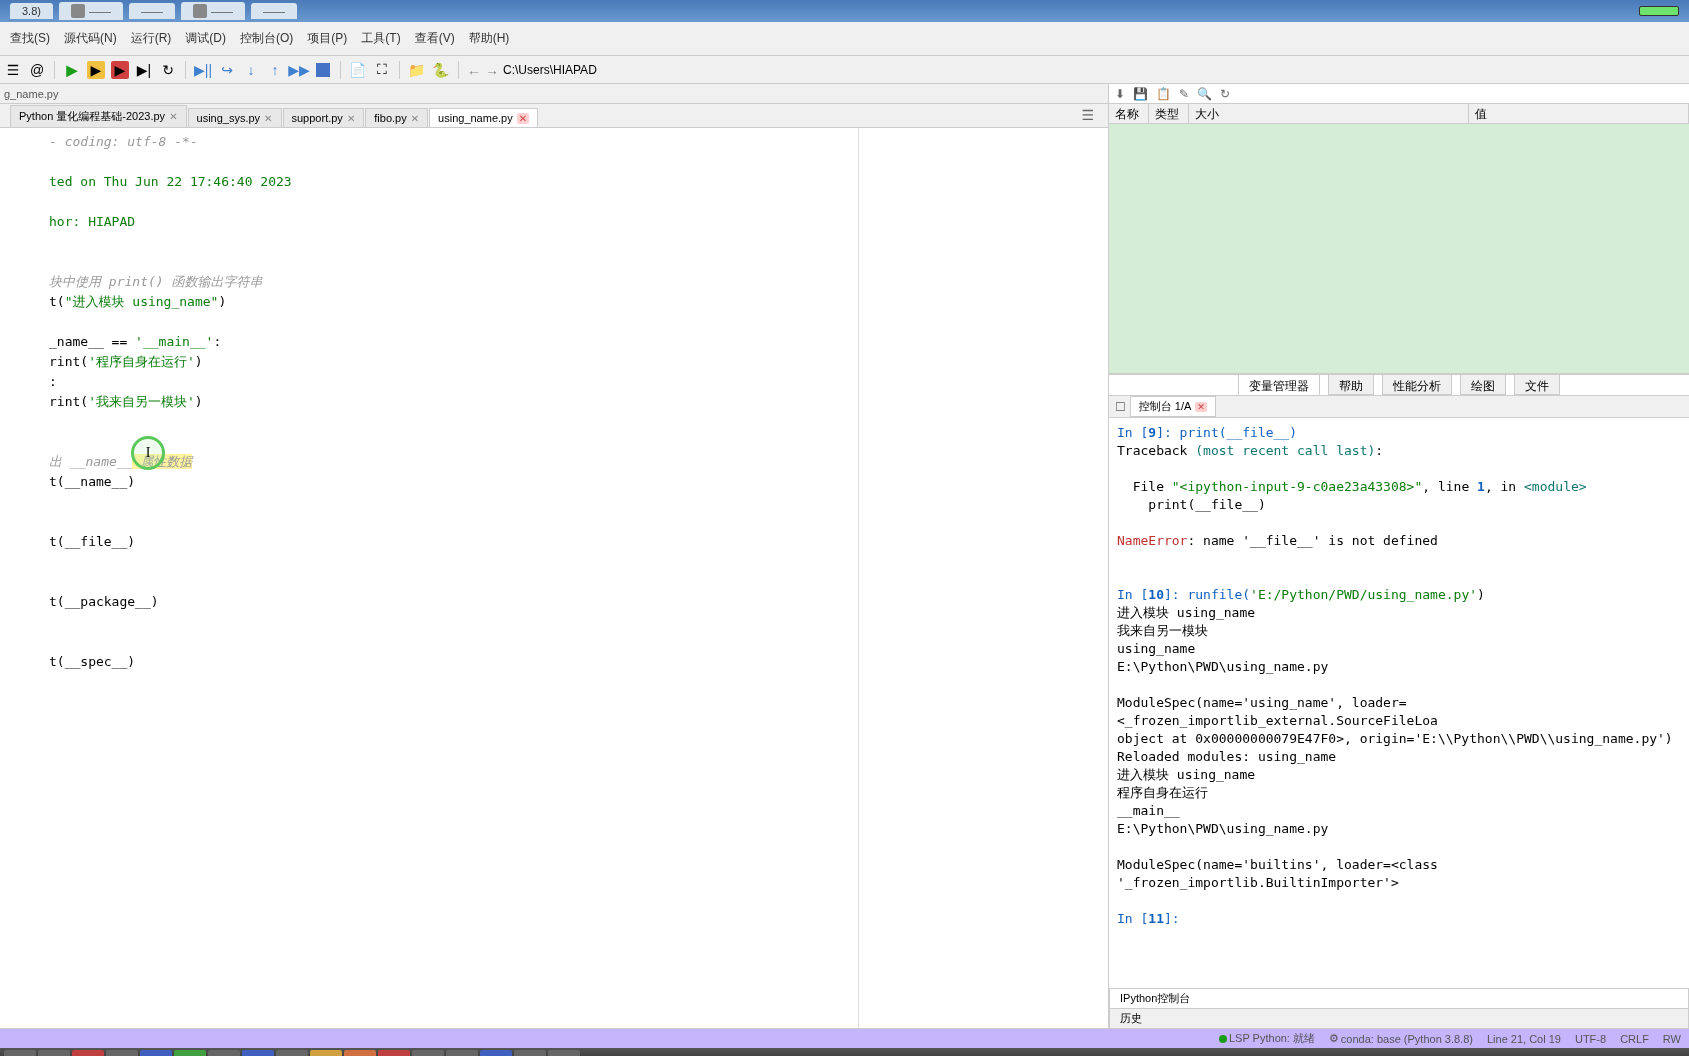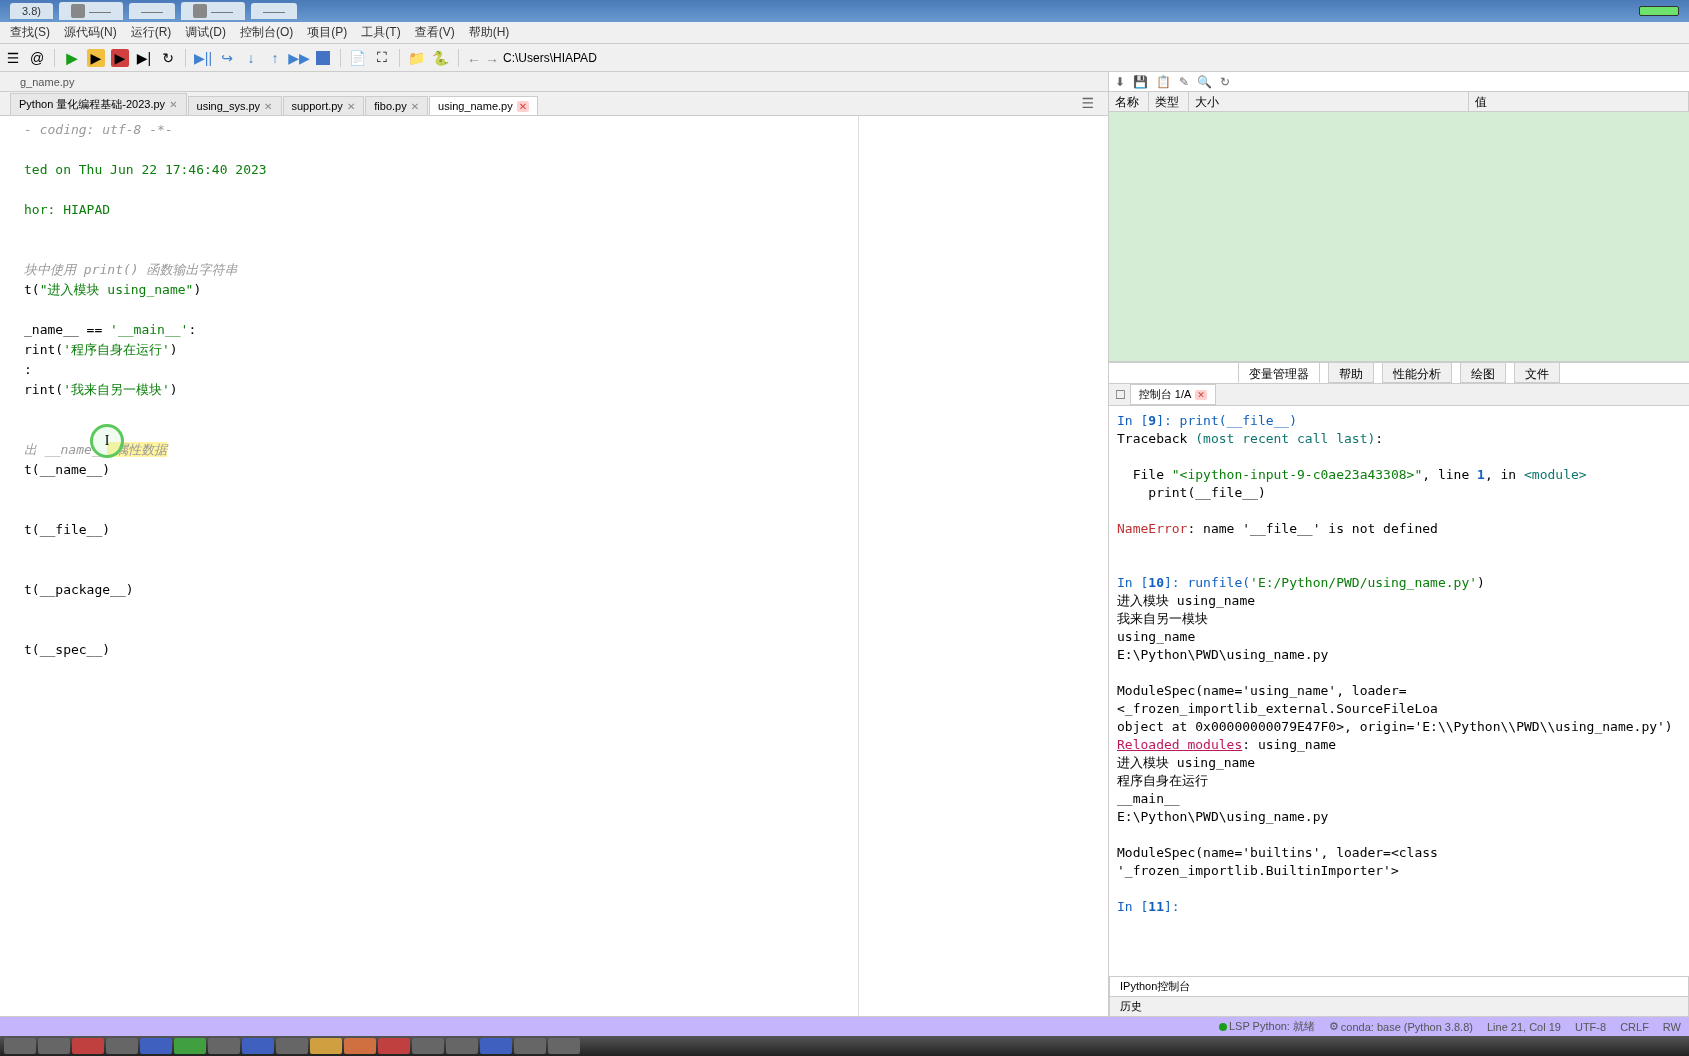--- a/index.html
+++ b/index.html
@@ -6,50 +6,50 @@
 body { font-family: "Microsoft YaHei", Arial, sans-serif; font-size: 12px; background: #f0f0f0; overflow: hidden; width: 1689px; height: 1056px; }
 
 
 .top-tabs { height: 22px; background: linear-gradient(#4a7ab8, #6a9ad0); display: flex; align-items: center; padding: 0 10px; gap: 6px; }
 .top-tab { background: #d8e4f0; border-radius: 3px 3px 0 0; padding: 2px 12px; font-size: 11px; color: #555; display: flex; align-items: center; gap: 4px; }
 .top-tab.first { color: #333; }
 .top-tab-icon { width: 14px; height: 14px; background: #888; border-radius: 2px; }
 .battery-ind { margin-left: auto; width: 40px; height: 10px; background: #6de26d; border: 1px solid #333; border-radius: 2px; }
 
 
-.menu-bar { height: 22px; background: #f0f0f0; border-bottom: 1px solid #ccc; display: flex; align-items: center; padding: 0 4px; gap: 2px; }
+.menu-bar { height: 34px; background: #f0f0f0; border-bottom: 1px solid #ccc; display: flex; align-items: center; padding: 0 4px; gap: 2px; }
 .menu-item { padding: 2px 6px; font-size: 12px; color: #333; cursor: pointer; }
 
 
 .toolbar { height: 28px; background: #f0f0f0; border-bottom: 1px solid #ccc; display: flex; align-items: center; padding: 0 4px; gap: 6px; }
 .tb-icon { width: 18px; height: 18px; display: inline-flex; align-items: center; justify-content: center; cursor: pointer; font-size: 14px; }
 .tb-sep { width: 1px; height: 18px; background: #ccc; margin: 0 2px; }
 .tb-play { color: #1a9e1a; font-weight: bold; }
 .tb-yellow { background: #f2c040; border-radius: 2px; }
 .tb-red { background: #d04040; border-radius: 2px; }
 .tb-blue { color: #4080d0; }
 .tb-stop { background: #4472c4; width: 14px; height: 14px; }
 .tb-path { flex: 1; display: flex; align-items: center; gap: 4px; }
 .tb-path input { border: none; background: transparent; font-size: 12px; width: 400px; outline: none; }
 .tb-arrow { color: #888; font-size: 14px; }
 
 
 .main-area { display: flex; height: calc(100% - 22px - 22px - 28px - 20px - 20px); }
 
 
 .editor-panel { flex: 1; display: flex; flex-direction: column; border-right: 1px solid #ccc; background: #fff; min-width: 0; position: relative; }
-.file-path-bar { height: 20px; background: #f0f0f0; border-bottom: 1px solid #ccc; display: flex; align-items: center; padding: 0 20px; font-size: 11px; color: #555; }
+.file-path-bar { height: 20px; background: #f0f0f0; border-bottom: 1px solid #ccc; display: flex; align-items: center; padding: 0 4px; font-size: 11px; color: #555; }
 .editor-tabs { height: 24px; background: #f0f0f0; display: flex; align-items: flex-end; padding: 0 10px; gap: 1px; border-bottom: 1px solid #ccc; position: relative; }
 .ed-tab { padding: 3px 8px; font-size: 11px; background: #e8e8e8; border: 1px solid #ccc; border-bottom: none; display: flex; align-items: center; gap: 4px; cursor: pointer; }
 .ed-tab.active { background: #fff; }
 .ed-tab-close { font-size: 10px; color: #888; }
 .ed-tab-close.modified { color: #d04040; background: #ffd0d0; border-radius: 2px; padding: 0 2px; }
 .ed-menu-icon { margin-left: auto; padding: 4px; font-size: 14px; color: #666; }
 .editor-content { flex: 1; overflow: hidden; position: relative; display: flex; }
-.code-area { flex: 1; font-family: Consolas, monospace; font-size: 13px; line-height: 20px; padding: 4px 24px; white-space: nowrap; overflow: hidden; position: relative; }
+.code-area { flex: 1; font-family: Consolas, monospace; font-size: 13px; line-height: 20px; padding: 4px 8px; white-space: nowrap; overflow: hidden; position: relative; margin-left: 41px; }
 .code-line { display: block; }
 .c-comment { color: #999; font-style: italic; }
 .c-string { color: #0a7d0a; }
 .c-ital { font-style: italic; }
 .hl-yellow { background: #fff3a0; }
 .hl-pink { background: #ffeaea; display: block; }
 .outline-pane { width: 250px; border-left: 1px solid #ddd; background: #fff; }
 .cursor-highlight { position: absolute; left: 90px; top: 308px; width: 34px; height: 34px; border: 3px solid #5ac85a; border-radius: 50%; display: flex; align-items: center; justify-content: center; font-family: serif; font-size: 14px; background: rgba(180,240,180,0.2); }
 
 
@@ -64,21 +64,21 @@
 .rt-tab.active { background: #fff; border-bottom: 1px solid #fff; }
 
 .console-area { flex: 1; display: flex; flex-direction: column; min-height: 0; }
 .console-tabs { height: 22px; display: flex; align-items: center; gap: 4px; padding: 0 6px; border-bottom: 1px solid #ccc; background: #f0f0f0; }
 .console-tab { padding: 2px 8px; font-size: 11px; background: #fff; border: 1px solid #ccc; display: flex; gap: 4px; align-items: center; }
 .console-tab-close { color: #d04040; background: #ffd0d0; border-radius: 2px; padding: 0 2px; font-size: 9px; }
 .console-body { flex: 1; font-family: Consolas, monospace; font-size: 13px; line-height: 18px; padding: 6px 8px; overflow: auto; white-space: pre-wrap; }
 .con-prompt { color: #1060c0; }
 .con-green { color: #0f766e; }
 .con-red { color: #c03030; }
-.con-darkred { color: #be185d; text-decoration: underline; }
+.con-darkred { color: #000000; }
 .con-num { color: #1060c0; font-weight: bold; }
 .con-greentxt { color: #0a7d0a; }
 .console-bottom-tabs { height: 20px; display: flex; justify-content: flex-end; border-top: 1px solid #ccc; flex-direction: column; }
 .cb-tab { padding: 2px 10px; font-size: 11px; border: 1px solid #ccc; border-bottom: none; background: #f0f0f0; }
 .cb-tab.active { background: #fff; }
 
 
 .status-bar { height: 20px; background: #c4b5fd; border-top: 1px solid #ccc; display: flex; align-items: center; gap: 14px; font-size: 11px; color: #555; padding: 0 8px; justify-content: flex-end; }
 .status-item { display: flex; align-items: center; gap: 2px; }
 .status-dot-green { width: 8px; height: 8px; background: #1a9e1a; border-radius: 50%; }

